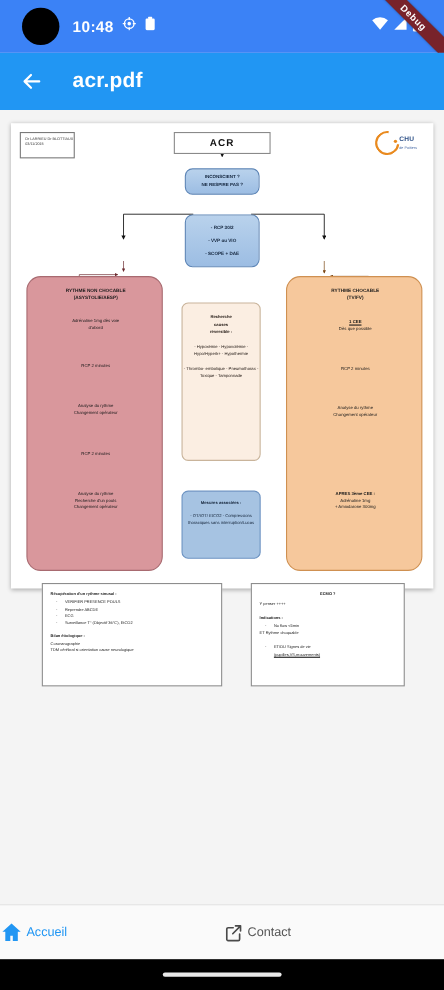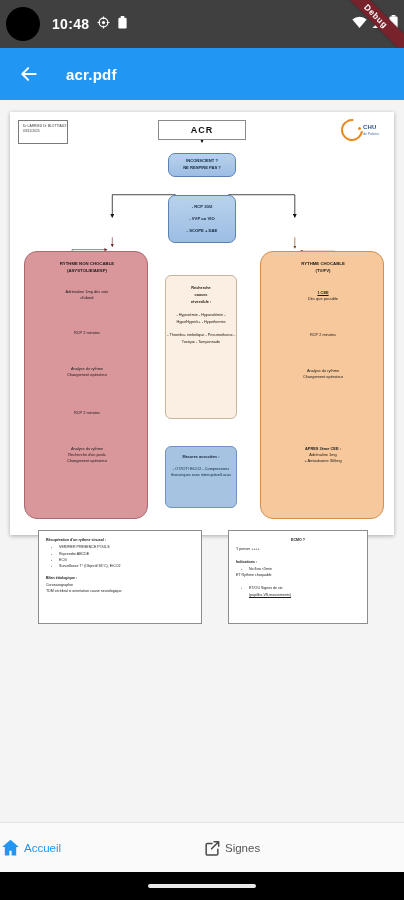--- a/index.html
+++ b/index.html
@@ -6,22 +6,22 @@
   html, body {
     width: 404px; height: 900px;
     background: #000;
     font-family: "Liberation Sans", sans-serif;
     overflow: hidden;
   }
   #app { position: relative; width: 404px; height: 900px; background: #f1f1f1; overflow: hidden; }
 
   
   .statusbar {
-    position: relative; height: 48px; background: #404040;
-    display: flex; align-items: center; padding: 0 0; overflow: hidden;
+    position: relative; height: 48px; background: #3b82f6;
+    display: flex; align-items: center; padding: 0 14px; overflow: hidden;
   }
   .camera-hole { width: 34px; height: 34px; border-radius: 50%; background: #000; margin-left: 6px; flex: 0 0 auto; }
   .sb-time { color: #fff; font-size: 14px; font-weight: bold; margin-left: 12px; letter-spacing: .3px; }
   .sb-icons-left { display: flex; align-items: center; gap: 7px; margin-left: 8px; }
   .sb-right { margin-left: auto; display: flex; align-items: center; gap: 4px; padding-right: 6px; }
   .ic { display: inline-block; }
   .debug-ribbon {
     position: absolute; top: 9px; right: -24px;
     width: 104px; text-align: center;
     background: #78232b; color: #fff;
@@ -29,21 +29,21 @@
     transform: rotate(45deg); padding: 2px 0;
     box-shadow: 0 0 2px rgba(0,0,0,.4);
   }
 
   
   .appbar {
     height: 52px; background: #2196f3;
     display: flex; align-items: center; padding: 0 14px;
   }
   .back-btn { width: 30px; height: 30px; display: flex; align-items: center; justify-content: center; cursor: pointer; }
-  .appbar-title { color: #fff; font-size: 15px; font-weight: bold; margin-left: 22px; letter-spacing: .2px; }
+  .appbar-title { color: #fff; font-size: 19px; font-weight: bold; margin-left: 22px; letter-spacing: .2px; }
 
   
   .pdf-scroll { position: absolute; top: 100px; bottom: 78px; left: 0; right: 0; background: #f4f4f4; overflow: hidden; }
   .pdf-page {
     position: relative;
     margin: 12px 10px 0 10px;
     background: #fff; height: 423px;
     box-shadow: 0 1px 4px rgba(0,0,0,.30);
   }
 
@@ -371,21 +371,21 @@
       <svg width="21" height="21" viewBox="0 0 24 24">
         <path d="M12 3 L2.5 11.5 h3 V21 h5.2 v-5.4 h2.6 V21 H18.5 V11.5 h3 Z" fill="#2196f3"></path>
       </svg>
       <span class="lbl">Accueil</span>
     </div>
     <div class="navitem idle">
       <svg width="20" height="20" viewBox="0 0 24 24">
         <path d="M19 13.5V19a1.5 1.5 0 0 1-1.5 1.5h-11A1.5 1.5 0 0 1 5 19V8a1.5 1.5 0 0 1 1.5-1.5H12" fill="none" stroke="#4a4a4a" stroke-width="1.8" stroke-linecap="round"></path>
         <path d="M14.5 4.5H20V10M20 4.5 L11.5 13" fill="none" stroke="#4a4a4a" stroke-width="1.8" stroke-linecap="round" stroke-linejoin="round"></path>
       </svg>
-      <span class="lbl">Signes</span>
+      <span class="lbl">Contact</span>
     </div>
   </div>
 
   <div class="gesturebar">
     <div class="pill"></div>
   </div>
 
 </div>
 
 </body></html>

